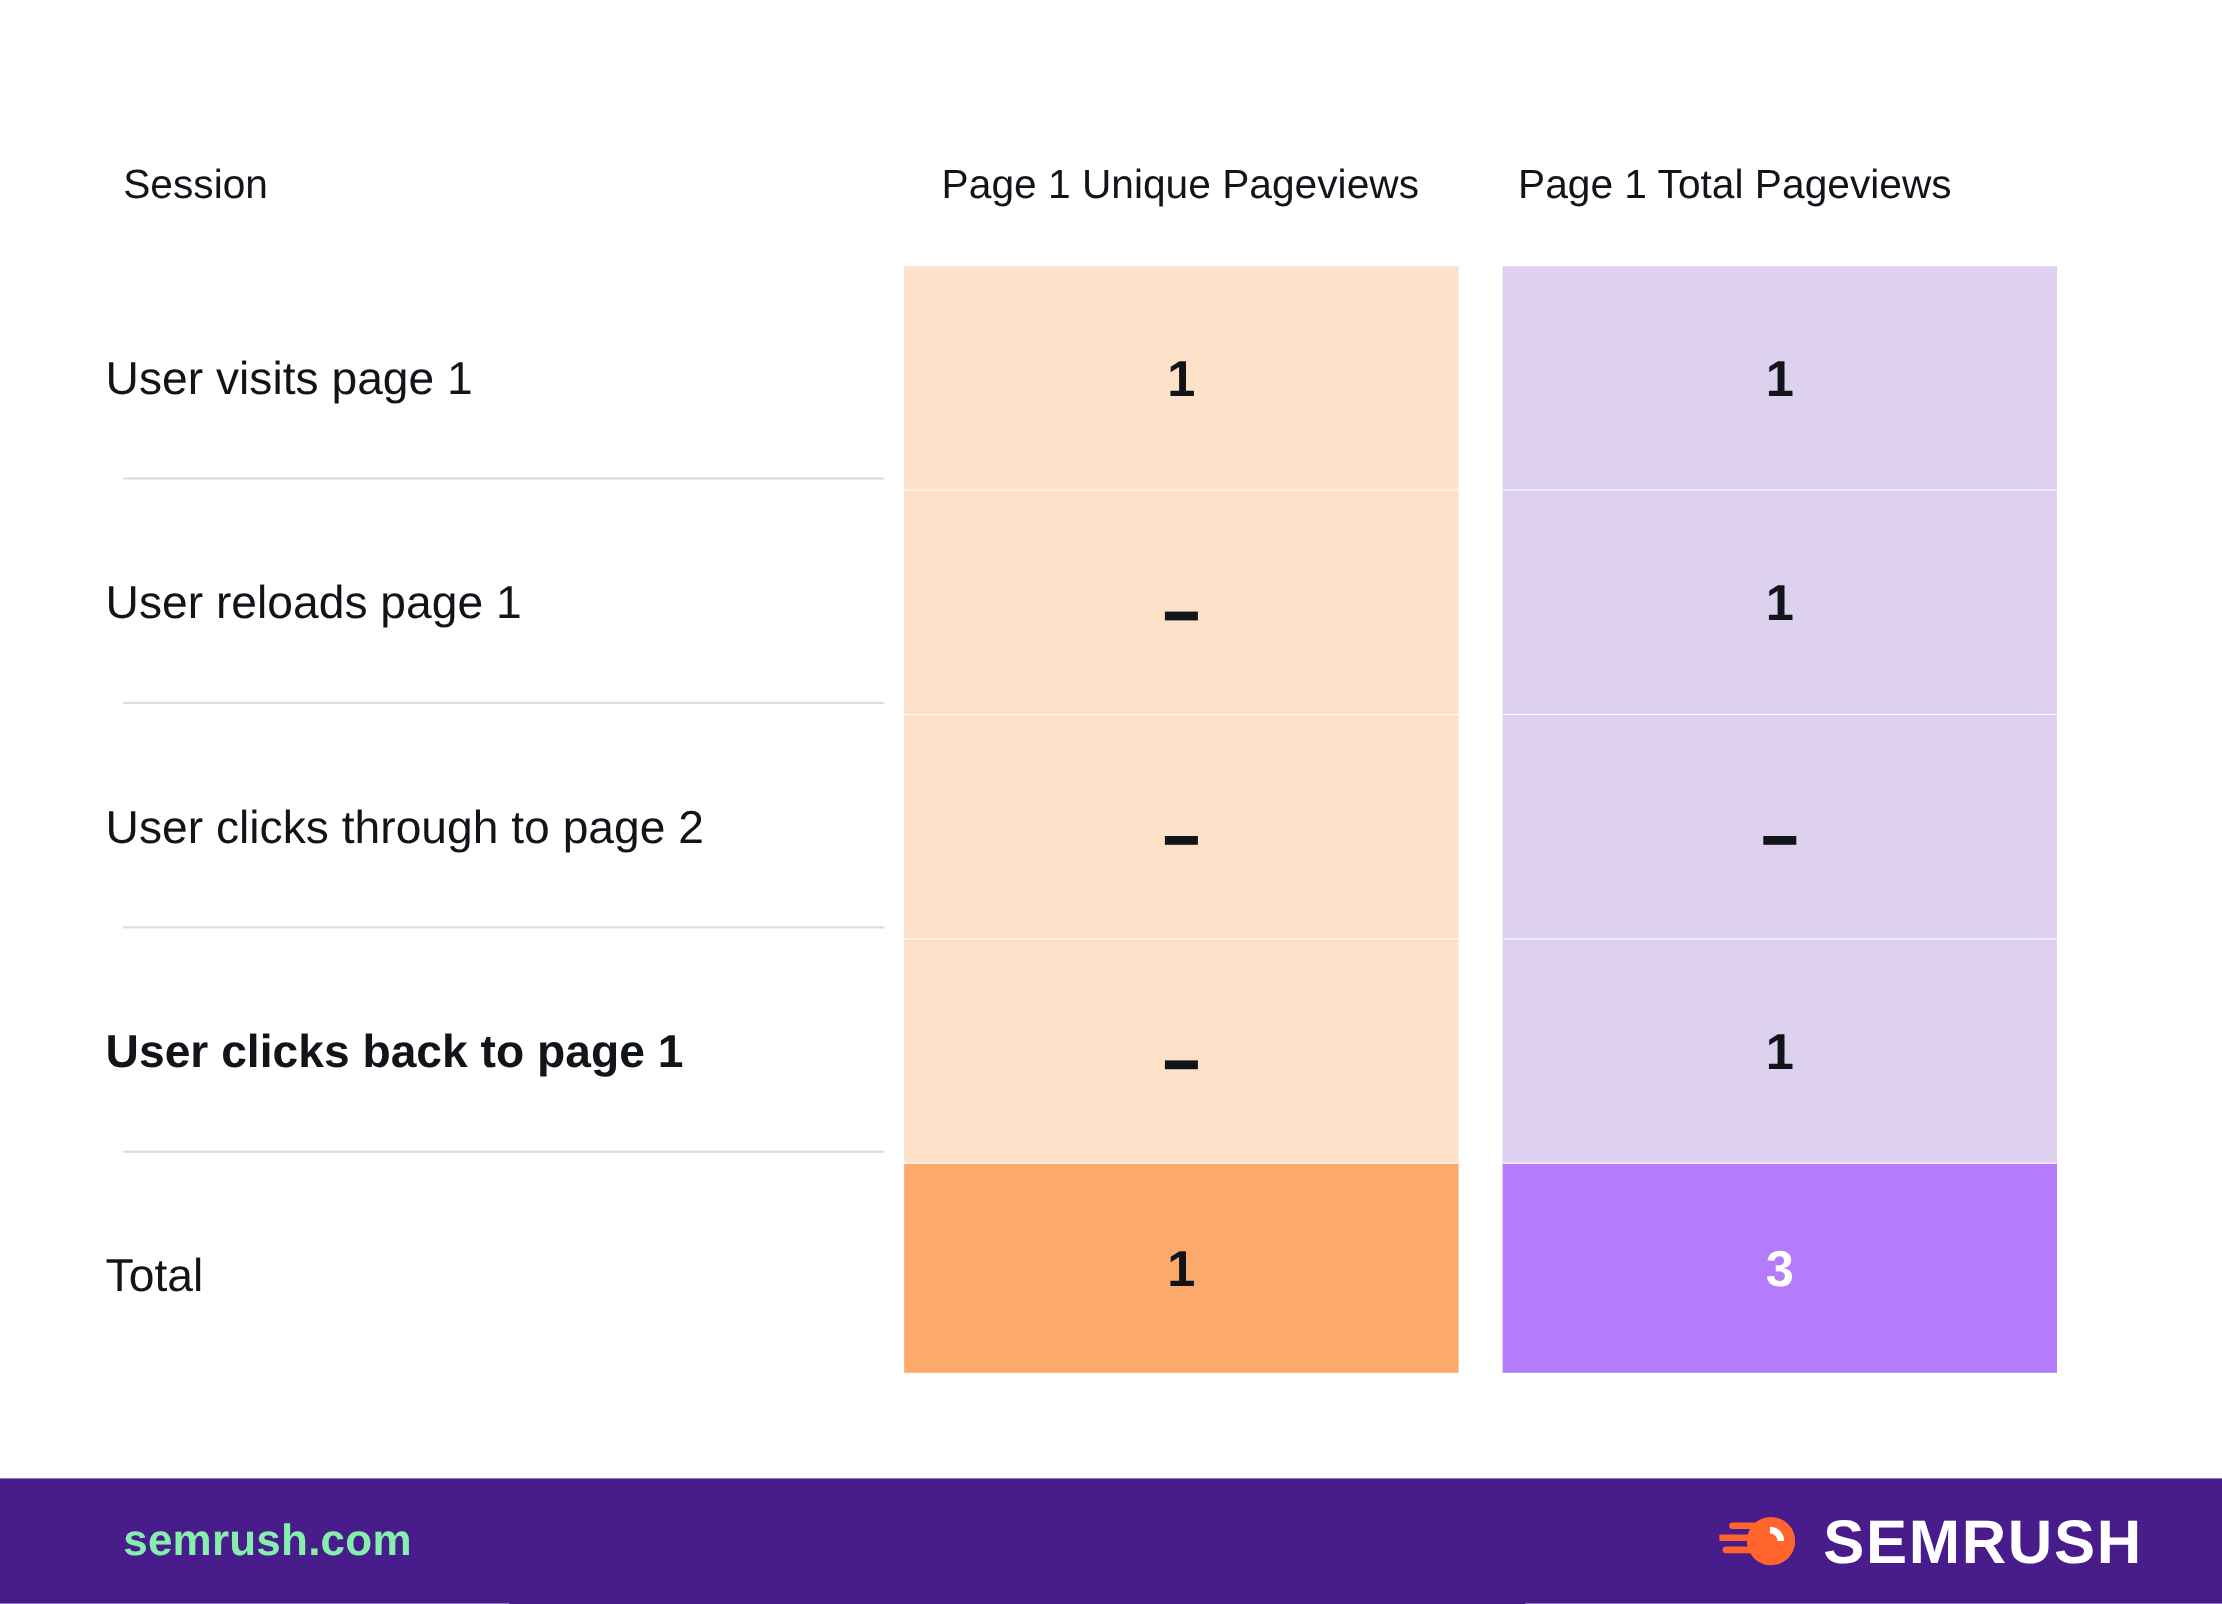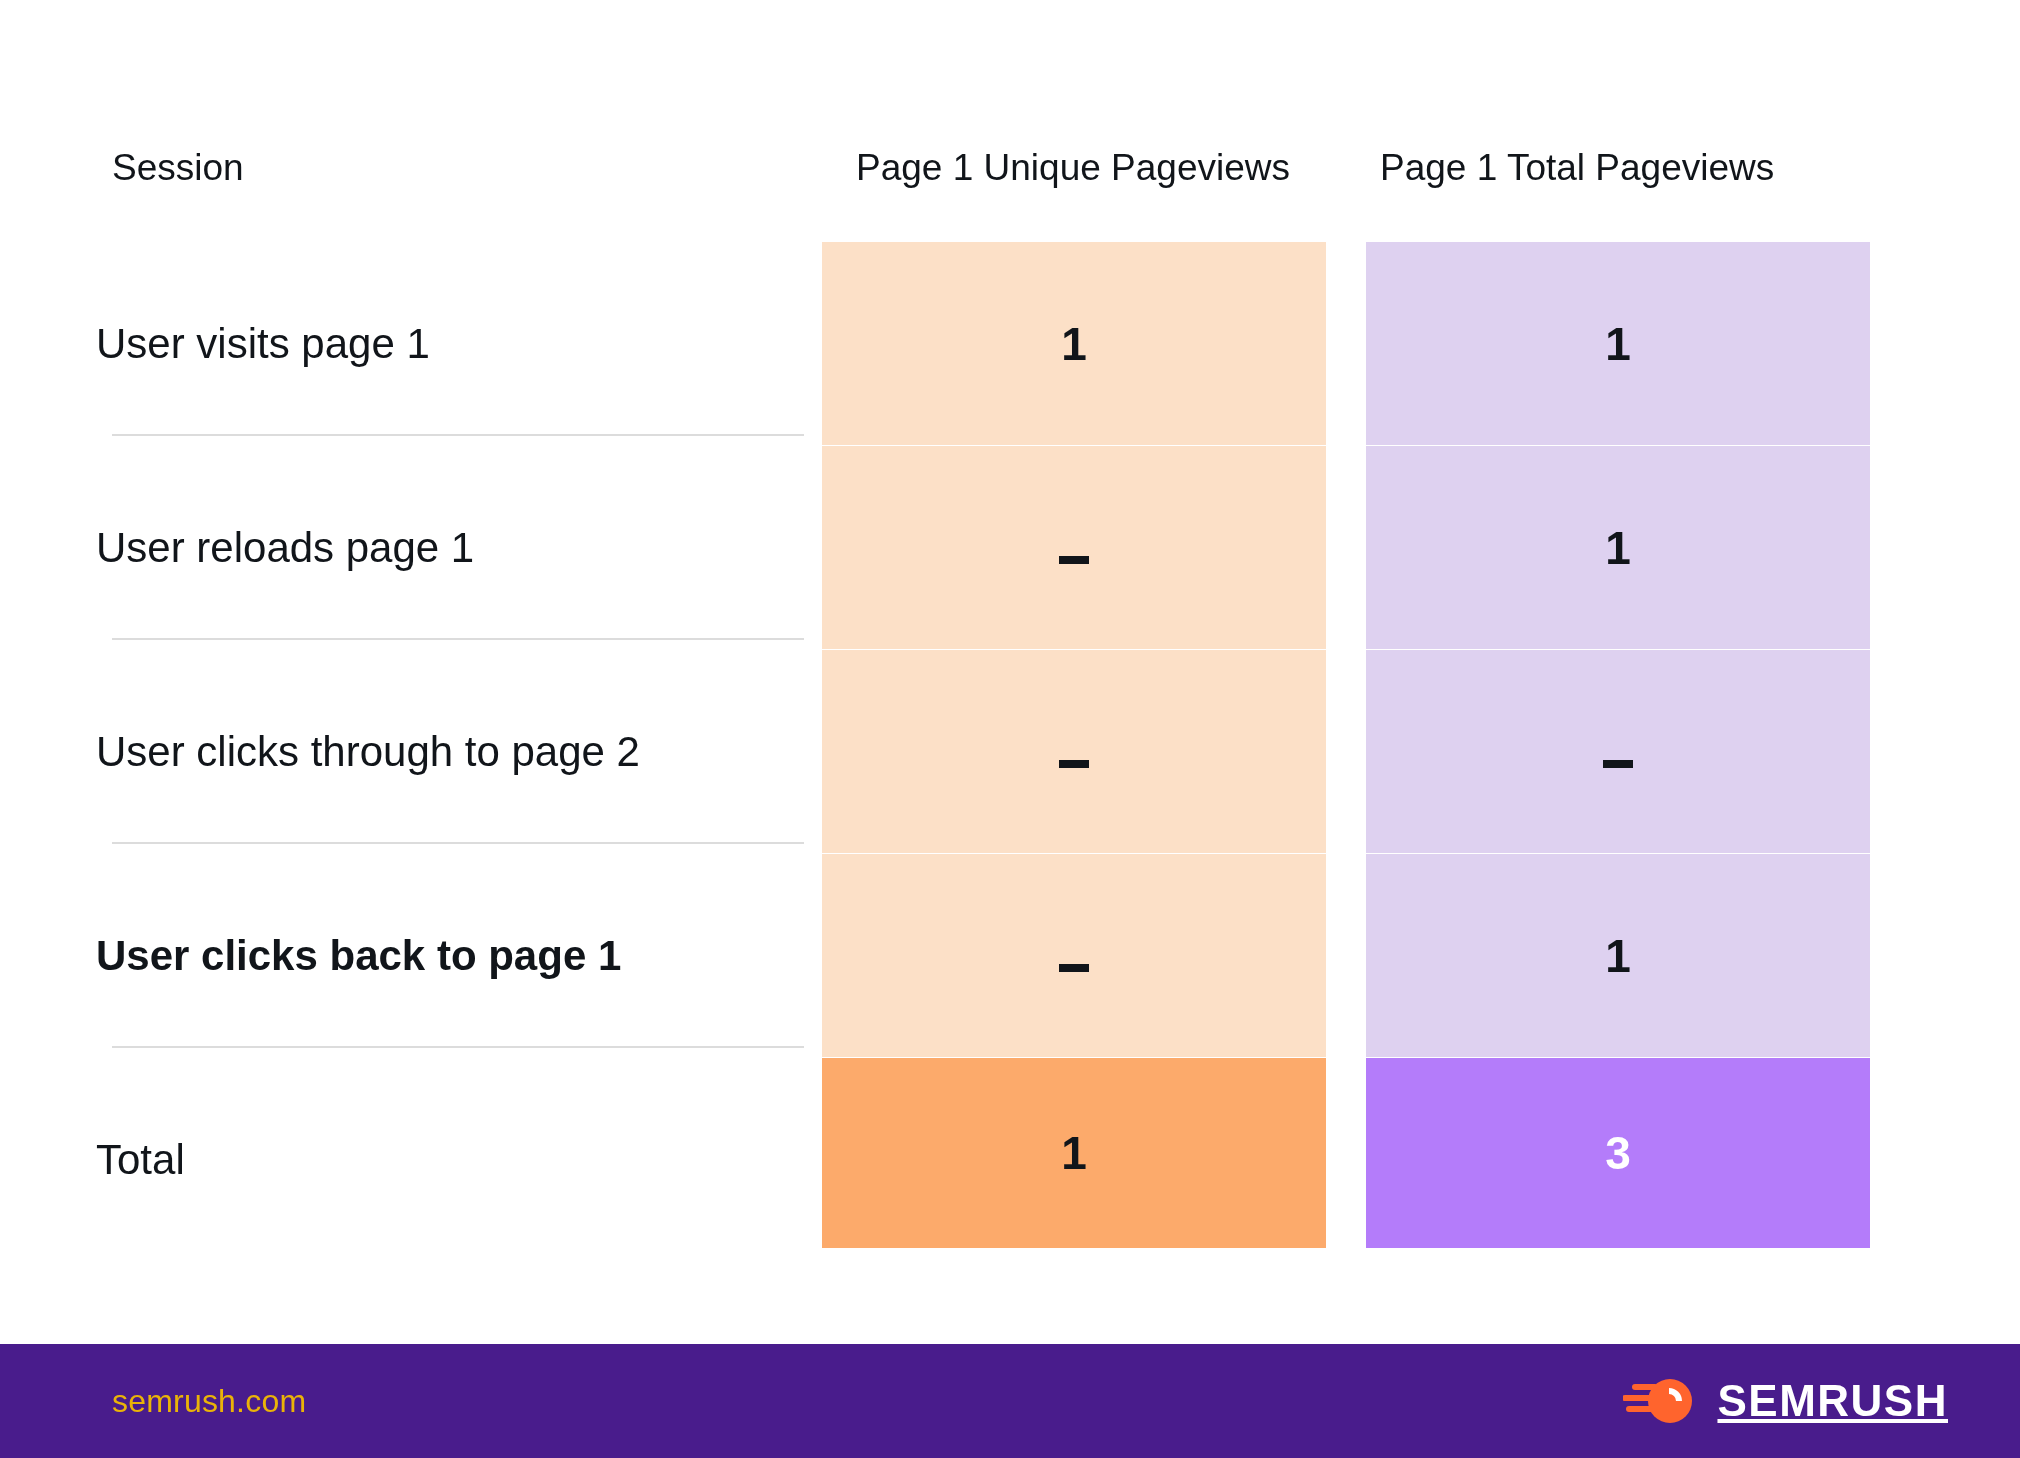--- a/index.html
+++ b/index.html
@@ -121,36 +121,36 @@
     top: 1344px;
     width: 2020px;
     height: 114px;
     background: #491c8c;
     display: flex;
     align-items: center;
     justify-content: space-between;
     padding: 0 72px 0 112px;
   }
   .footer-url {
-    font-size: 32px;
-    color: #eab308;
+    font-size: 40px;
+    color: #86efac;
     letter-spacing: 0.2px;
+    font-weight: bold;
   }
   .logo {
     display: flex;
     align-items: center;
     gap: 20px;
   }
   .logo-mark { width: 74px; height: 52px; display: block; }
   .logo-text {
-    font-size: 44px;
+    font-size: 56px;
     font-weight: 700;
     color: #ffffff;
     letter-spacing: 1.5px;
-    text-decoration: underline;
   }
 </style>
 </head>
 <body>
 
 <div class="page">
 
   <div class="table-wrap">
 
     <div class="headers">

